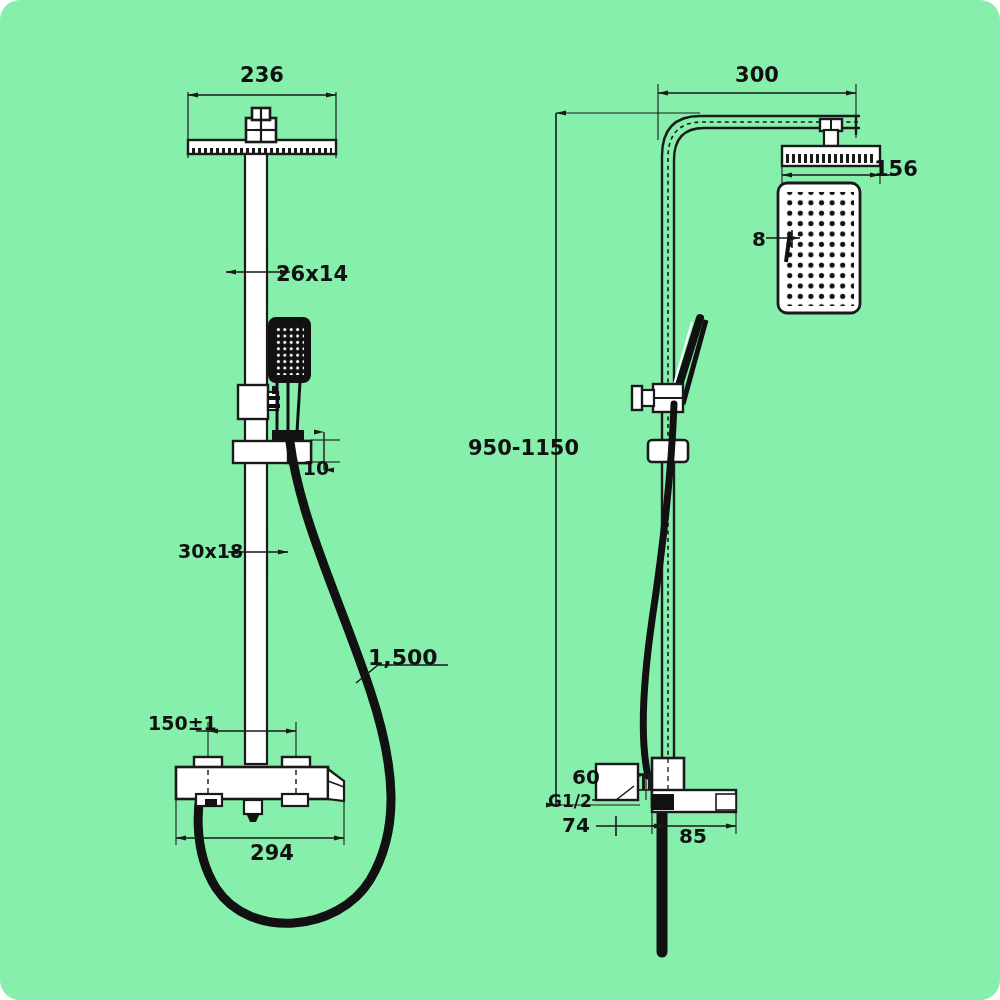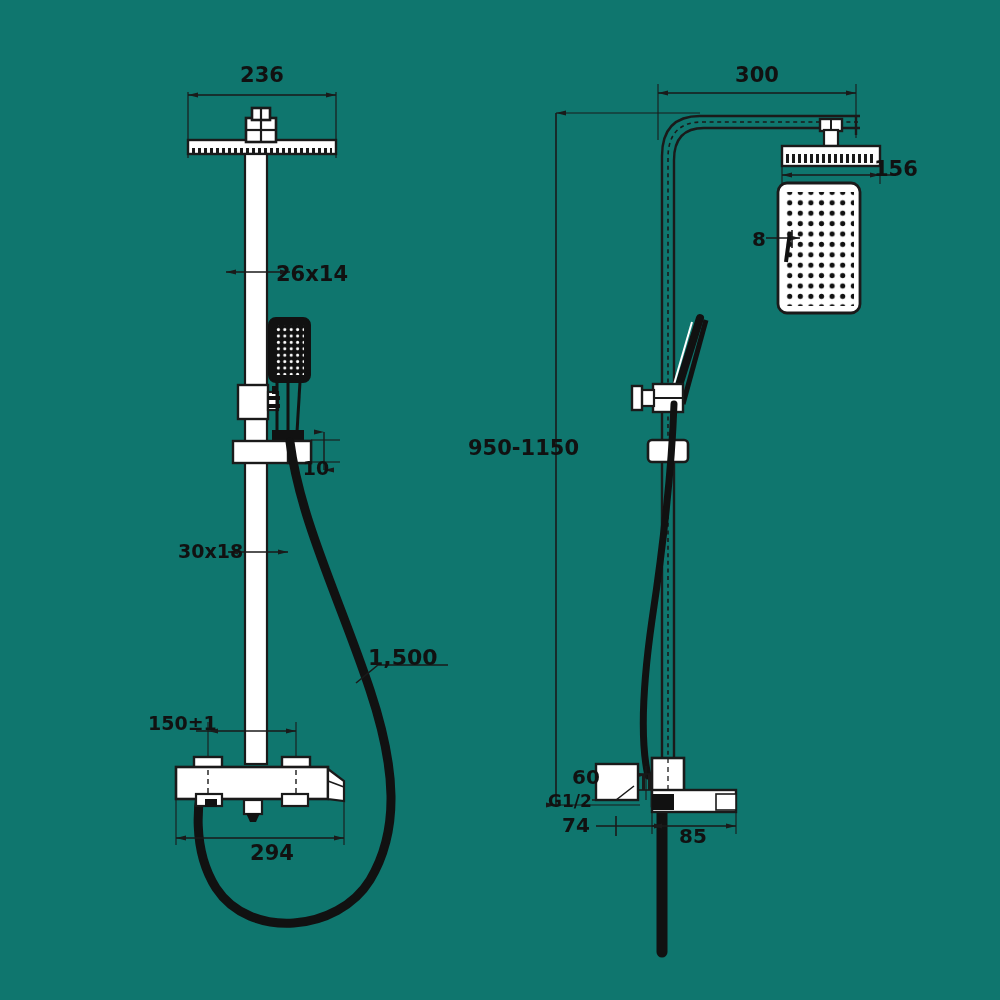--- a/index.html
+++ b/index.html
@@ -4,23 +4,24 @@
 <style>
   html, body {
     margin: 0;
     padding: 0;
     background: #ffffff;
   }
   #sheet {
     position: relative;
     width: 1000px;
     height: 1000px;
-    background: #0f766e;
+    background: #86efac;
     font-family: "DejaVu Sans", sans-serif;
     overflow: hidden;
+    border-radius: 20px;
   }
   #sheet svg {
     position: absolute;
     left: 0;
     top: 0;
   }
   .dimtext {
     font-family: "DejaVu Sans", sans-serif;
     font-weight: bold;
     fill: #111111;

